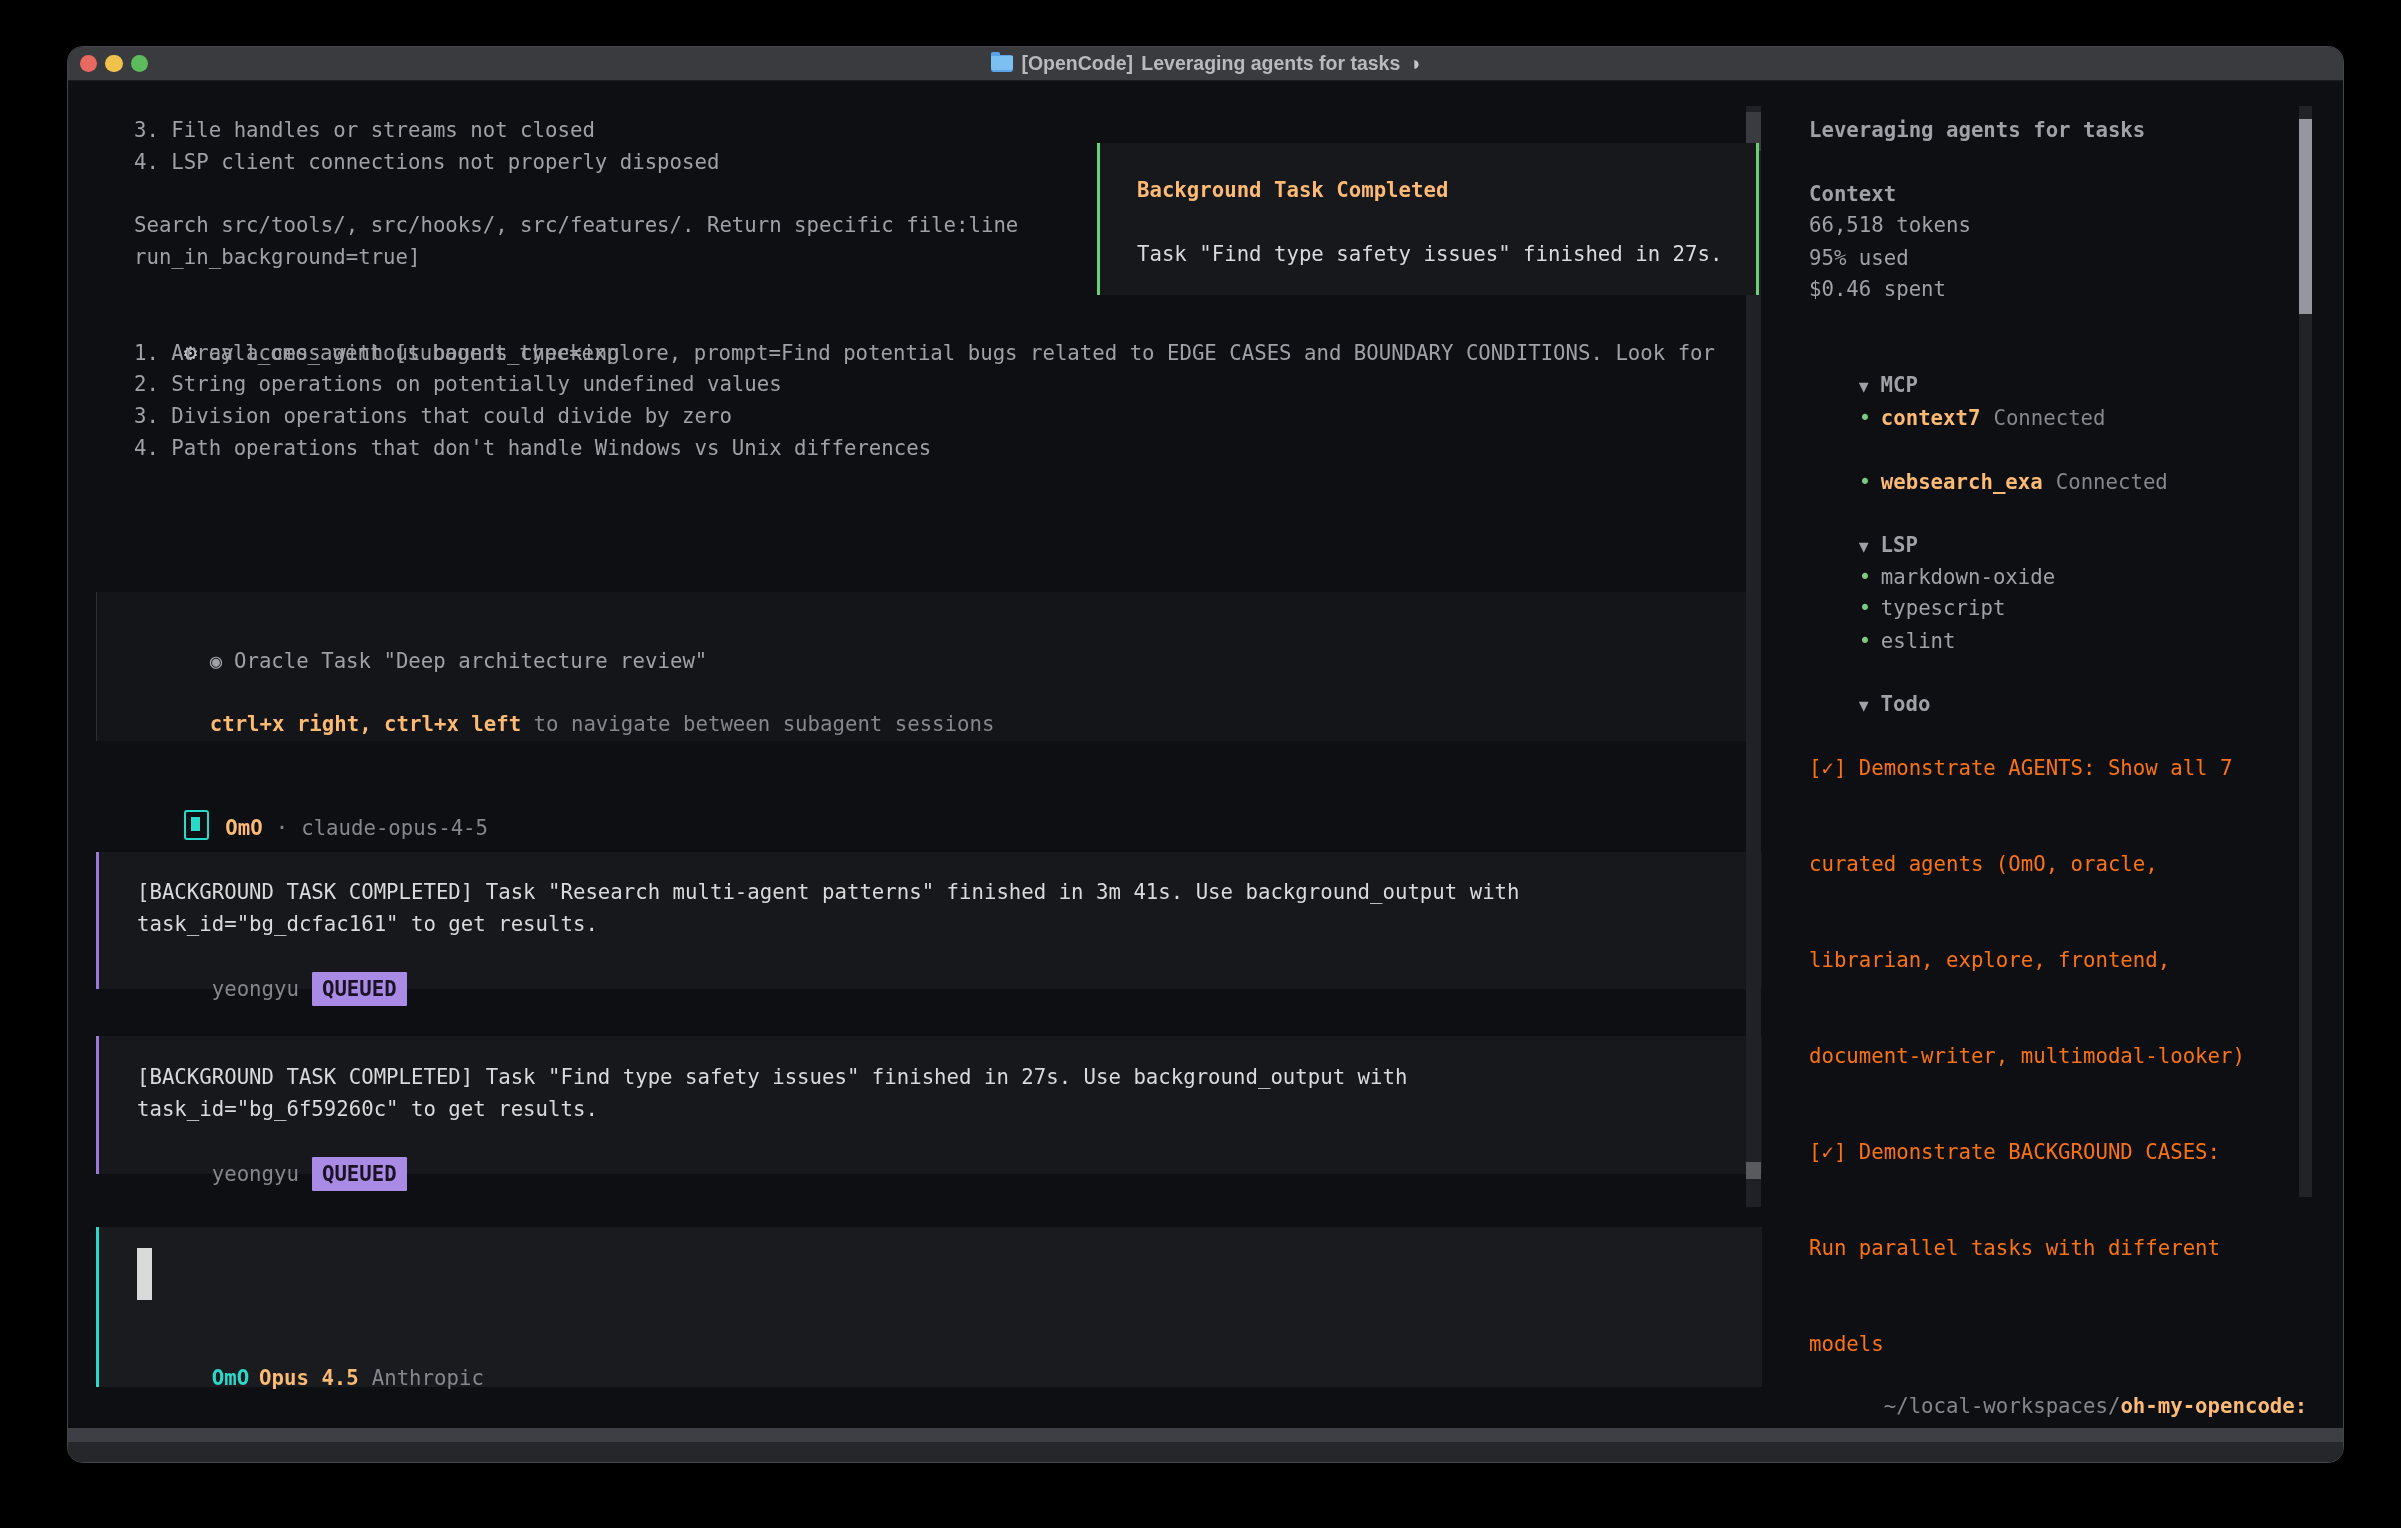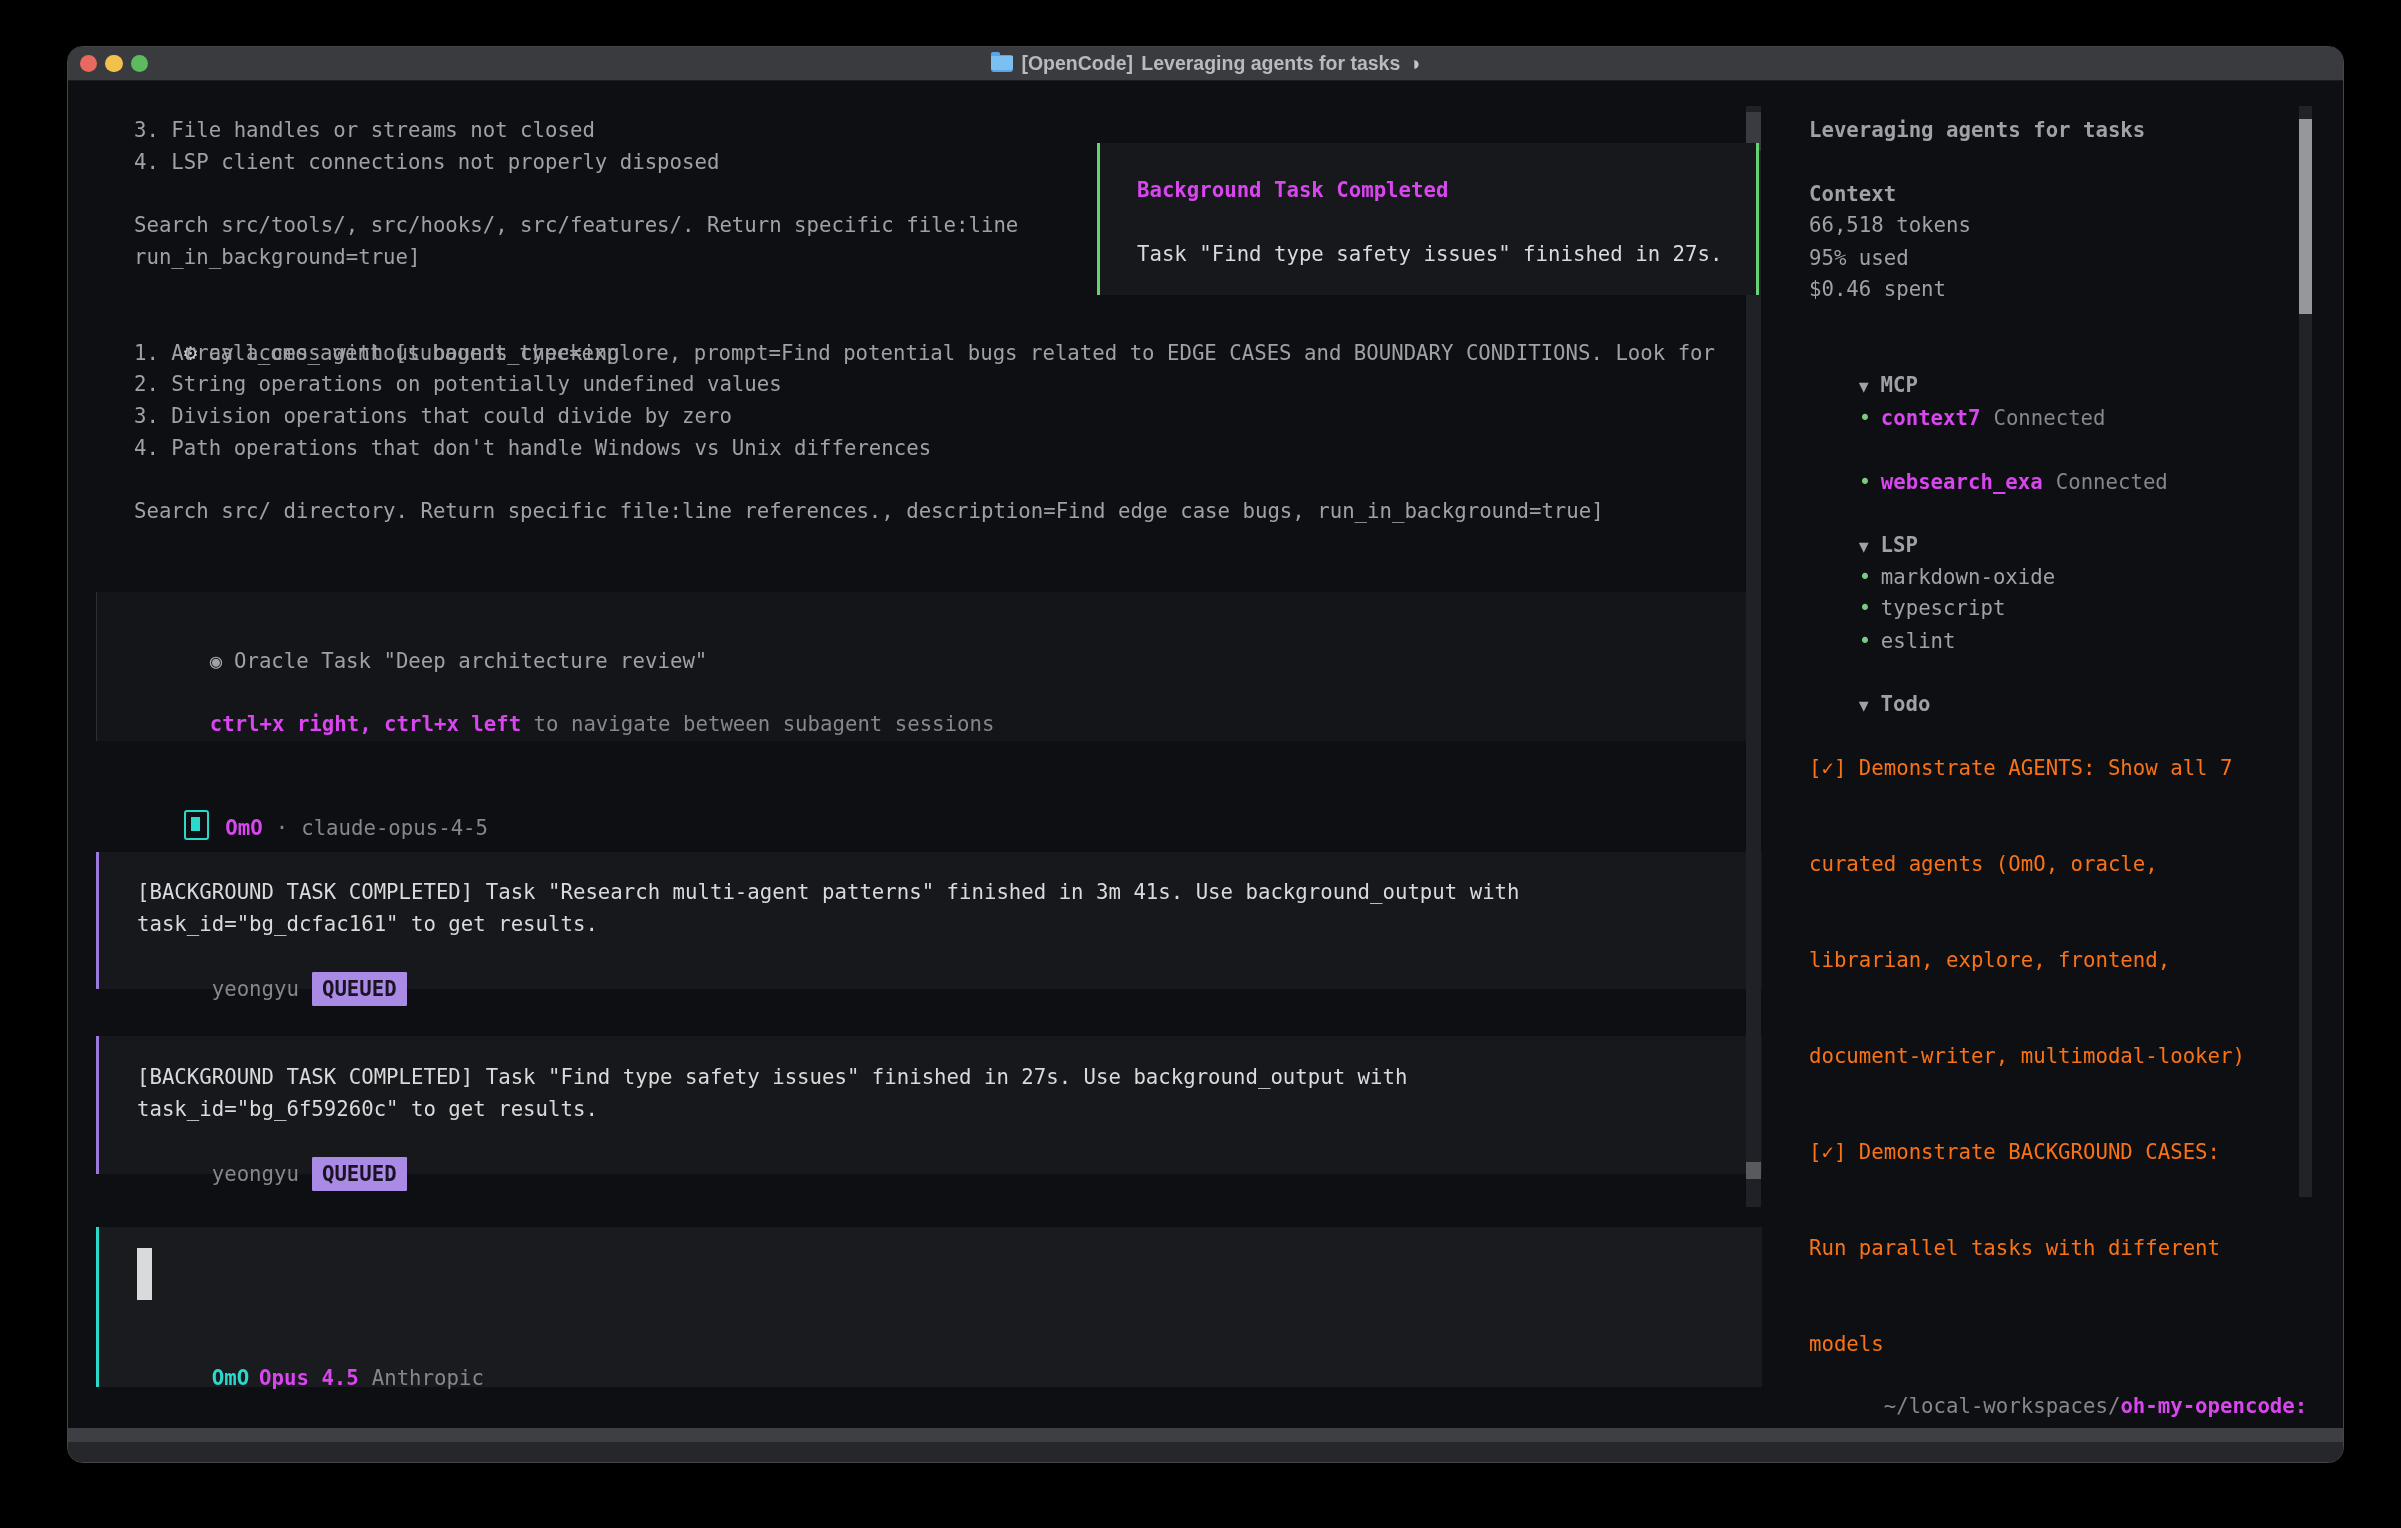--- a/index.html
+++ b/index.html
@@ -14,21 +14,21 @@
   .light{width:17.7px;height:17.7px;border-radius:50%;}
   .title-wrap{display:flex;align-items:center;gap:8.3px;
               font-family:"Liberation Sans", sans-serif;font-weight:bold;font-size:19.5px;color:#b9babe;}
   .folder{width:22.5px;height:16.5px;background:#5ba3e6;border-radius:2.4px;position:relative;}
   .folder::before{content:"";position:absolute;left:0;top:-3.5px;width:9.5px;height:4.7px;background:#5ba3e6;
                   border-radius:1.8px 1.8px 0 0;}
   .folder::after{content:"";position:absolute;left:0;top:1.2px;right:0;height:14px;background:#7cc0f2;
                  border-radius:0 0 2.4px 2.4px;}
   .line{position:absolute;white-space:pre;font-size:20.7px;line-height:32px;color:#9fa1a6;}
   .txt-bright{color:#d9dadc;}
-  .txt-white{color:#d946ef;font-weight:bold;}
+  .txt-white{color:#fdba74;font-weight:bold;}
   .txt-dim{color:#85878c;}
   .box{position:absolute;left:28px;width:1663px;background:#17181b;}
   .inner-line{position:absolute;left:38px;white-space:pre;font-size:20.7px;line-height:32px;}
   .toast{position:absolute;left:1029px;top:96px;width:656px;height:152px;background:#17181c;
          border-left:3px solid #67d173;border-right:3px solid #67d173;z-index:30;}
   .badge{display:inline-block;background:#a98be6;color:#1b1223;font-weight:bold;
          padding:0.6px 10px 1.8px 10px;border-radius:1.2px;}
   .agent-icon{display:inline-block;width:21px;height:26px;border:2.4px solid #2bd9cb;border-radius:3px;
               position:relative;vertical-align:-4.7px;}
   .agent-icon::after{content:"";position:absolute;left:4.7px;top:4.7px;width:9.5px;height:14px;background:#2bd9cb;}
@@ -69,21 +69,20 @@
   <div class="line" style="left:66px;top:162px;">Search src/tools/, src/hooks/, src/features/. Return specific file:line</div>
   <div class="line" style="left:66px;top:194px;">run_in_background=true]</div>
 
   <div class="line" style="left:66px;top:257px;">
     <span style="color:#c7c9cd;font-size:22.5px;">⚙</span><span style="padding-left:10.6px;">call_omo_agent [subagent_type=explore, prompt=Find potential bugs related to EDGE CASES and BOUNDARY CONDITIONS. Look for</span>
   </div>
   <div class="line" style="left:66px;top:290px;">1. Array access without bounds checking</div>
   <div class="line" style="left:66px;top:321px;">2. String operations on potentially undefined values</div>
   <div class="line" style="left:66px;top:353px;">3. Division operations that could divide by zero</div>
   <div class="line" style="left:66px;top:385px;">4. Path operations that don't handle Windows vs Unix differences</div>
-  <div class="line" style="left:66px;top:448px;">Search src/ directory. Return specific file:line references., description=Find edge case bugs, run_in_background=true]</div>
 
   <div class="box" style="top:545px;height:149px;background:#141518;border-left:1.8px solid #2e2f34;">
     <div class="inner-line" style="top:21px;color:#9fa1a6;">
       <span>◉</span><span style="padding-left:11.8px;">Oracle Task "Deep architecture review"</span>
     </div>
     <div class="inner-line" style="top:84px;">
       <span class="txt-white">ctrl+x right, ctrl+x left</span><span class="txt-dim"> to navigate between subagent sessions</span>
     </div>
   </div>
 

